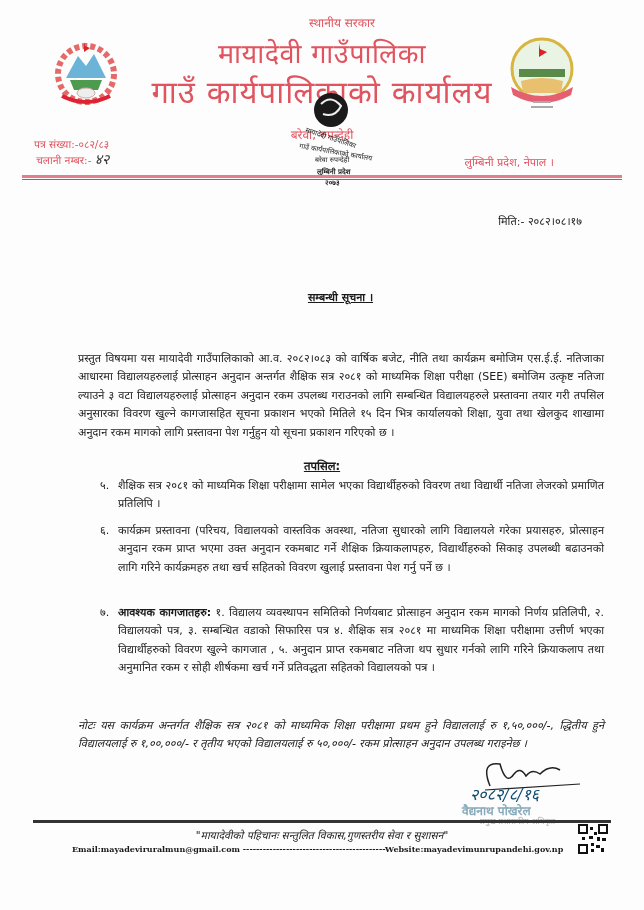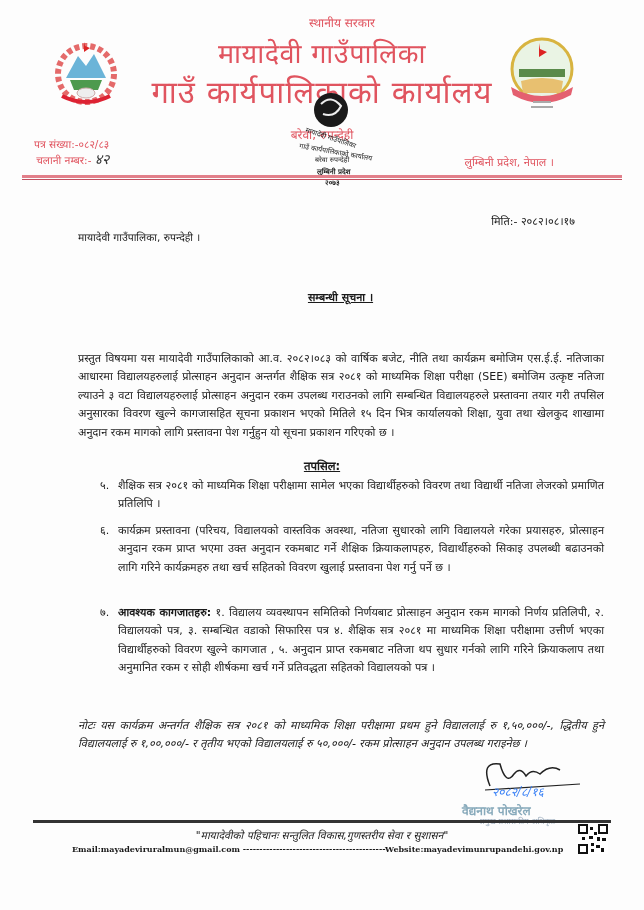--- a/index.html
+++ b/index.html
@@ -12,33 +12,33 @@
   .hdr-main2 { left:0; width:644px; top:70px; text-align:center; font-size:31px; letter-spacing:1px; }
   .hdr-place { left:0; width:644px; top:126px; text-align:center; font-size:12px; }
   .ref { left:34px; top:137px; font-size:10.5px; line-height:15px;text-align:right; }
   .ref .hand { font-family:"DejaVu Serif", serif; font-style:italic; color:#333; font-size:14px; }
   .prov { right:90px; top:154px; font-size:11px; }
   .hline1 { left:22px; width:600px; top:175px; height:3px; background:#e27f8a; }
   .hline2 { left:22px; width:600px; top:179px; height:1px; background:#c05060; }
   .emblem-left { left:52px; top:38px; width:68px; height:68px; }
   .emblem-right { left:505px; top:35px; width:74px; height:80px; }
   .stamp { left:295px; top:92px; width:90px; height:96px; }
-  .date { right:69px; top:213px; font-size:11px; }
+  .date { right:62px; top:213px; font-size:11px; }
   .addr { left:78px; top:228px; font-size:10.5px; line-height:18px; }
   .subject { left:78px; width:525px; top:288px; font-size:11px; font-weight:bold; line-height:20px; text-align:center; }
   .subject span { text-decoration:underline; }
   .subject .l1 { display:block; text-align:left; }
   .para { left:78px; width:526px; top:350px; font-size:11px; line-height:18.4px; text-align:justify; }
   .tapasil { left:0; width:644px; top:458px; text-align:center; font-size:11.5px; font-weight:bold; text-decoration:underline; }
   .item { position:absolute; left:118px; width:486px; font-size:11px; line-height:18.4px; text-align:justify; }
   .item .num { position:absolute; left:-18px; top:0; }
   .item b { font-weight:bold; }
   .note { left:78px; width:526px; top:717px; font-size:11px; line-height:18.4px; font-style:italic; text-align:justify; }
   .sig { left:470px; top:756px; width:120px; height:40px; }
-  .sigdate { left:492px; top:783px; font-family:"DejaVu Serif", serif; font-style:italic; font-size:12px; color:#3b82f6; }
+  .sigdate { left:470px; top:783px; font-family:"DejaVu Serif", serif; font-style:italic; font-size:16px; color:#0c4a6e; }
   .signame { left:462px; top:802px; font-size:12px; color:#8ab; font-weight:bold; }
   .sigtitle { left:480px; top:815px; font-size:8px; color:#9ab; }
   .footline { left:33px; width:578px; top:820px; height:3px; background:#333; }
   .slogan { left:0; width:644px; top:828px; text-align:center; font-size:10.5px; font-style:italic; }
   .contact { left:72px; top:844px; font-size:8px; font-family:"DejaVu Serif", serif; font-weight:bold; }
   .qr { left:578px; top:824px; width:30px; height:30px; }
 </style>
 </head>
 <body>
 
@@ -82,21 +82,20 @@
     <text x="22" y="82" font-weight="bold">लुम्बिनी प्रदेश</text>
     <text x="30" y="93" font-weight="bold">२०७३</text>
   </g>
 </svg>
 
 <div class="abs hline1"></div>
 <div class="abs hline2"></div>
 
 <div class="abs date">मिति:- २०८२।०८।१७</div>
 <div class="abs addr">
-  <div>मायादेवी गाउँपालिका, रुपन्देही ।</div>
 </div>
 
 <div class="abs subject">
   <span>सम्बन्धी सूचना ।</span>
 </div>
 
 <div class="abs para">प्रस्तुत विषयमा यस मायादेवी गाउँपालिकाको आ.व. २०८२।०८३ को वार्षिक बजेट, नीति तथा कार्यक्रम बमोजिम एस.ई.ई. नतिजाका आधारमा विद्यालयहरुलाई प्रोत्साहन अनुदान अन्तर्गत शैक्षिक सत्र २०८१ को माध्यमिक शिक्षा परीक्षा (SEE) बमोजिम उत्कृष्ट नतिजा ल्याउने ३ वटा विद्यालयहरुलाई प्रोत्साहन अनुदान रकम उपलब्ध गराउनको लागि सम्बन्धित विद्यालयहरुले प्रस्तावना तयार गरी तपसिल अनुसारका विवरण खुल्ने कागजासहित सूचना प्रकाशन भएको मितिले १५ दिन भित्र कार्यालयको शिक्षा, युवा तथा खेलकुद शाखामा अनुदान रकम मागको लागि प्रस्तावना पेश गर्नुहुन यो सूचना प्रकाशन गरिएको छ ।</div>
 
 <div class="abs tapasil">तपसिल:</div>
 

